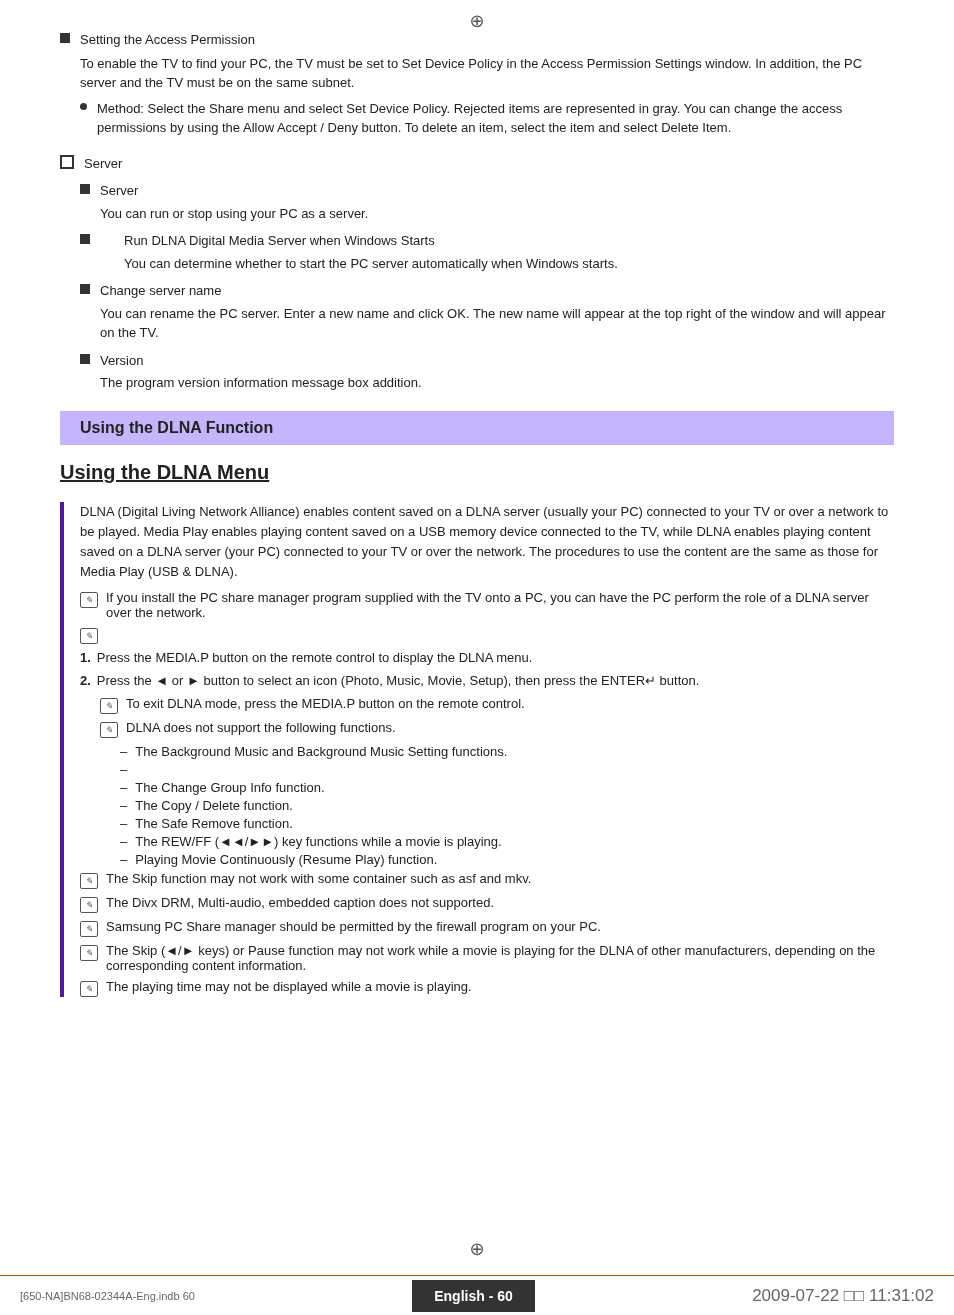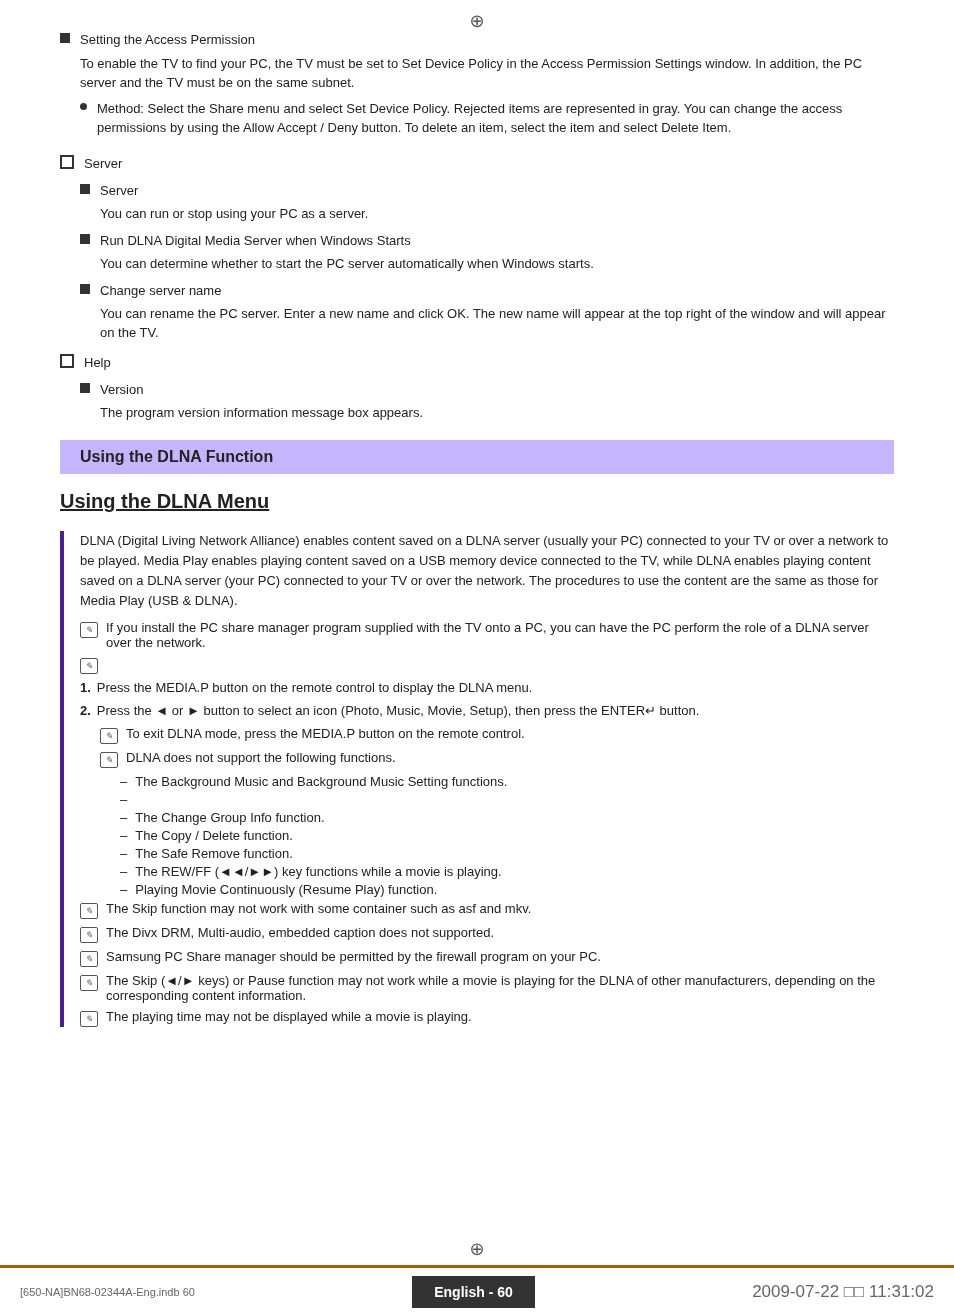--- a/index.html
+++ b/index.html
@@ -145,26 +145,26 @@
     }
     .dash-char {
       margin-right: 8px;
       flex-shrink: 0;
     }
     .footer-bar {
       position: absolute;
       bottom: 0;
       left: 0;
       right: 0;
-      height: 50px;
+      height: 40px;
       display: flex;
       align-items: center;
       justify-content: space-between;
       padding: 0 20px;
-      border-top: 3px solid #a16207;
+      border-top: 1px solid #a16207;
     }
     .footer-left {
       font-size: 11px;
       color: #666;
     }
     .footer-center {
       background: #333;
       color: #fff;
       padding: 8px 22px;
       font-weight: bold;
@@ -202,46 +202,42 @@
   </div>
 
   <div class="bullet-square" style="margin-left:20px;">
     <div class="icon-square"></div>
     <div class="text-content">
       <div class="bold">Server</div>
       <div style="margin-top:3px;">You can run or stop using your PC as a server.</div>
     </div>
   </div>
 
-  <div class="bullet-square" style="margin-left:20px; margin-top:6px;">
+  <div class="bullet-square" style="margin-left:20px; margin-top:6px;gap:24px;">
     <div class="icon-square"></div>
     <div class="text-content">
       <div class="bold">Run DLNA Digital Media Server when Windows Starts</div>
       <div style="margin-top:3px;">You can determine whether to start the PC server automatically when Windows starts.</div>
     </div>
   </div>
 
   <div class="bullet-square" style="margin-left:20px; margin-top:6px;">
     <div class="icon-square"></div>
     <div class="text-content">
       <div class="bold">Change server name</div>
       <div style="margin-top:3px;">You can rename the PC server. Enter a new name and click <span class="bold">OK</span>. The new name will appear at the top right of the window and will appear on the TV.</div>
     </div>
   </div>
 
-  <div class="checkbox-item" style="margin-top:10px;">
-    <div class="icon-checkbox"></div>
-    <div class="bold text-content">Help</div>
-  </div>
 
   <div class="bullet-square" style="margin-left:20px; margin-top:4px;">
     <div class="icon-square"></div>
     <div class="text-content">
       <div class="bold">Version</div>
-      <div style="margin-top:3px;">The program version information message box appears.</div>
+      <div style="margin-top:3px;">The program version information message box addition.</div>
     </div>
   </div>
 
   <div class="using-dlna-section" style="margin-top:18px;">
     <span class="using-dlna-title">Using the DLNA Function</span>
   </div>
 
   <div class="using-menu-heading">Using the DLNA Menu</div>
 
   <div class="divider-section">

